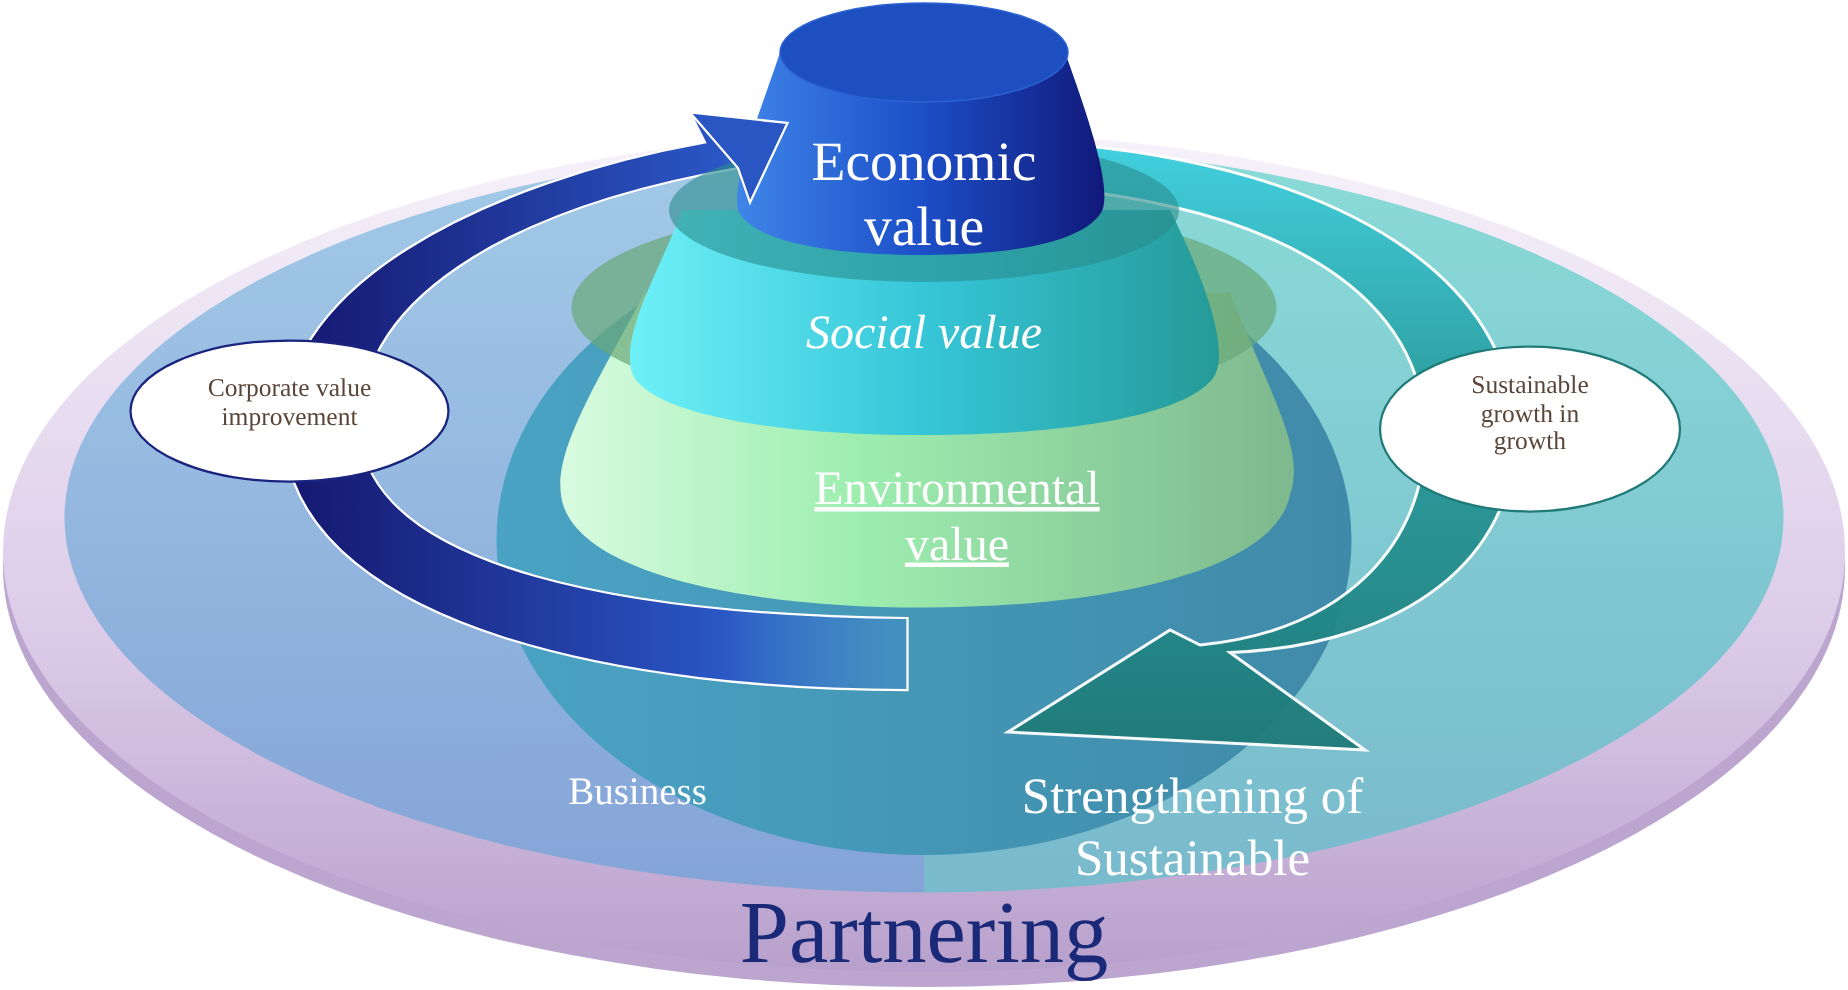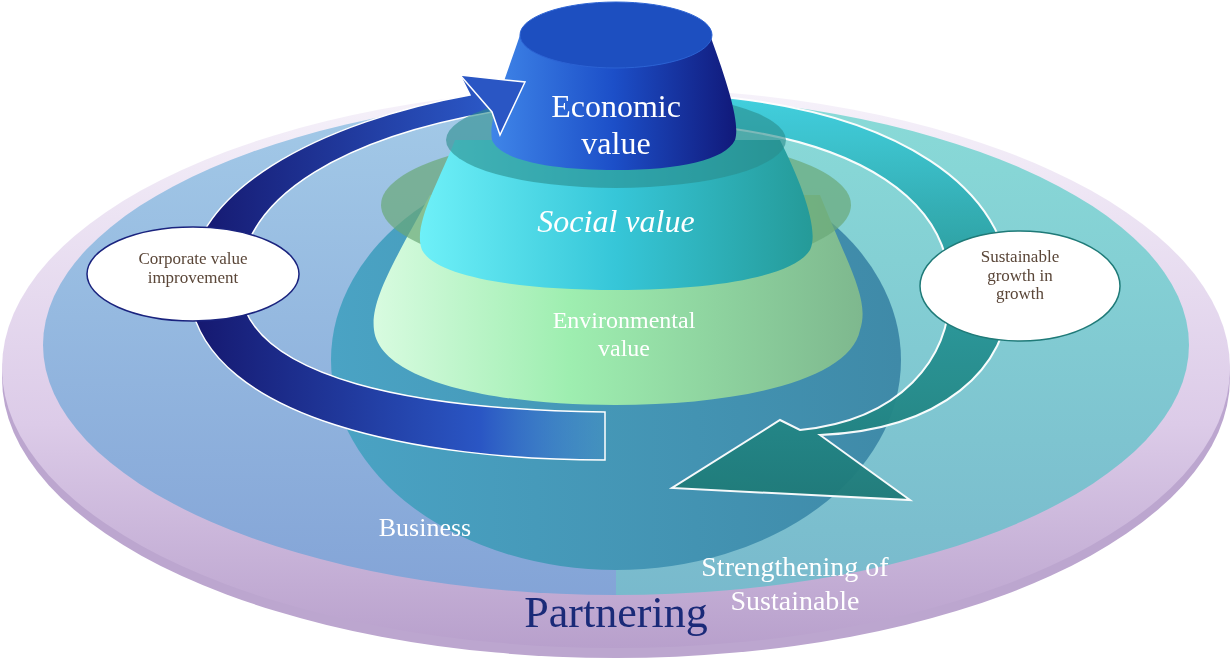--- a/index.html
+++ b/index.html
@@ -86,48 +86,48 @@
   <ellipse cx="616" cy="35" rx="96" ry="33" fill="#1d4fc0"></ellipse>
   <ellipse cx="616" cy="35" rx="96" ry="33" fill="none" stroke="#2c63d4" stroke-width="1"></ellipse>
 
   <path d="M460,75 L525,82 L500,135 L492,112 Z" fill="#2a56c4" stroke="#ffffff" stroke-width="1.5"></path>
 
   <ellipse cx="193" cy="274" rx="106" ry="47" fill="#ffffff" stroke="#1a237e" stroke-width="1.5"></ellipse>
   <ellipse cx="1020" cy="286" rx="100" ry="55" fill="#ffffff" stroke="#1f7a78" stroke-width="1.5"></ellipse>
 </svg>
 
 
-<div class="lbl white-lbl" style="left:500px;top:88px;width:232px;font-size:32px;">
+<div class="lbl white-lbl" style="left:500px;top:88px;width:232px;font-size:37px;">
   <div>Economic</div>
   <div>value</div>
 </div>
 
 <div class="lbl white-lbl" style="left:470px;top:203px;width:292px;font-size:32px;font-style:italic;">
   <div>Social value</div>
 </div>
 
-<div class="lbl white-lbl" style="left:448px;top:307px;width:352px;font-size:24px;">
+<div class="lbl white-lbl" style="left:462px;top:307px;width:352px;font-size:32px;text-decoration:underline;">
   <div>Environmental</div>
   <div>value</div>
 </div>
 
 <div class="lbl bubble-lbl" style="left:93px;top:250px;width:200px;">
   <div>Corporate value</div>
   <div>improvement</div>
 </div>
 
 <div class="lbl bubble-lbl" style="left:930px;top:248px;width:180px;font-family:Liberation Serif, serif;">
   <div>Sustainable</div>
   <div>growth in</div>
   <div>growth</div>
 </div>
 
 <div class="lbl white-lbl" style="left:340px;top:512px;width:170px;font-size:26px;line-height:1.2;">
   <div>Business</div>
 </div>
 
-<div class="lbl white-lbl" style="left:670px;top:512px;width:250px;font-size:28px;line-height:1.2;margin-top:38px;">
+<div class="lbl white-lbl" style="left:670px;top:512px;width:250px;font-size:34px;line-height:1.2;">
   <div>Strengthening of</div>
   <div>Sustainable</div>
 </div>
 
-<div class="lbl" style="left:450px;top:588px;width:332px;font-size:44px;color:#1a2a78;">Partnering</div>
+<div class="lbl" style="left:450px;top:588px;width:332px;font-size:59px;color:#1a2a78;">Partnering</div>
 </div>
 
 </body></html>

